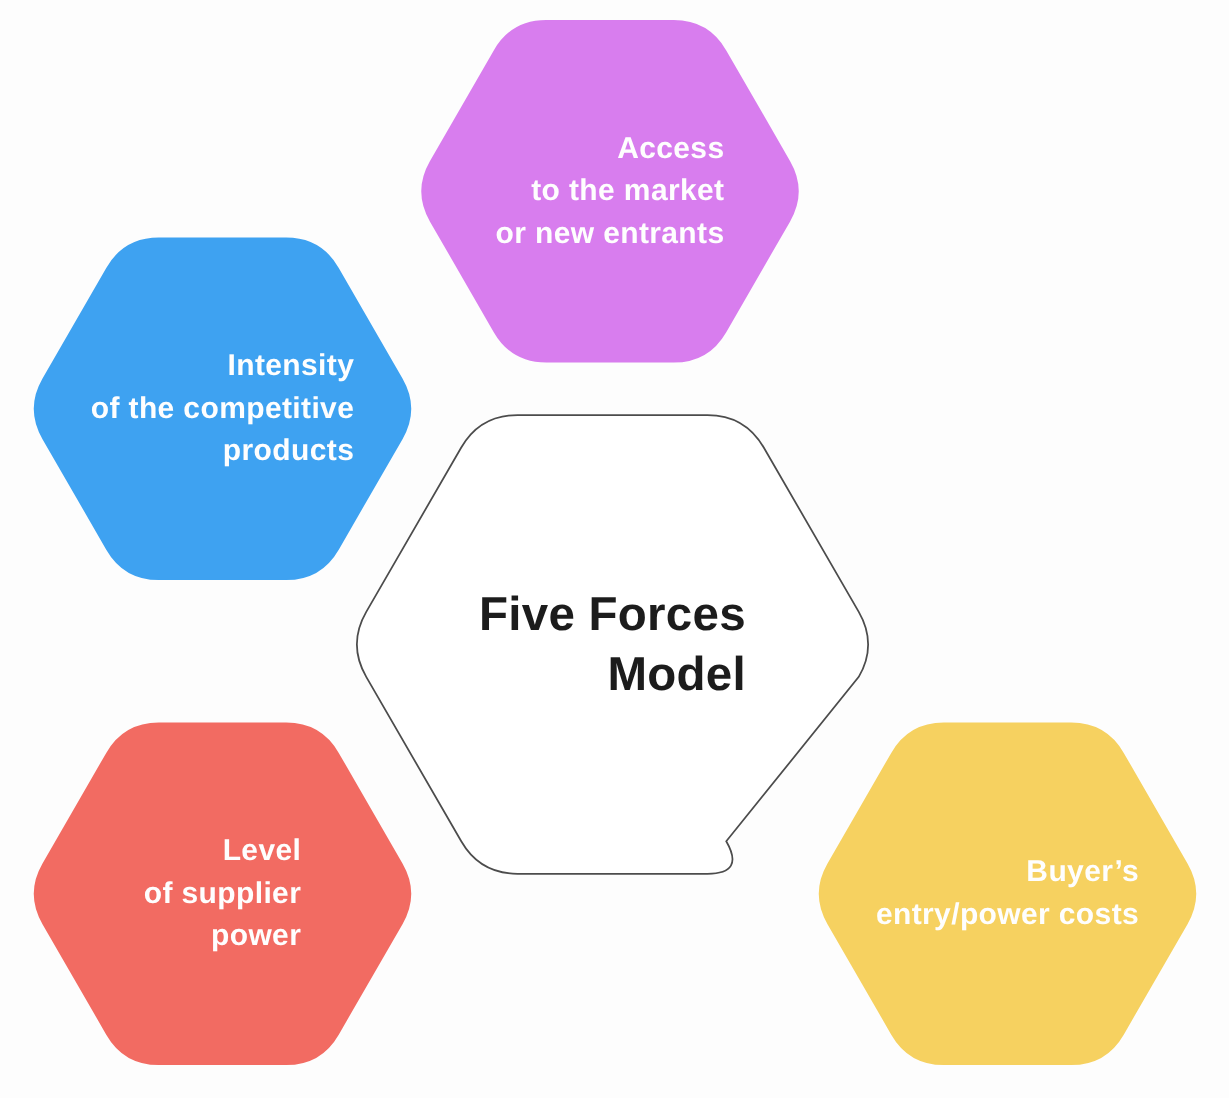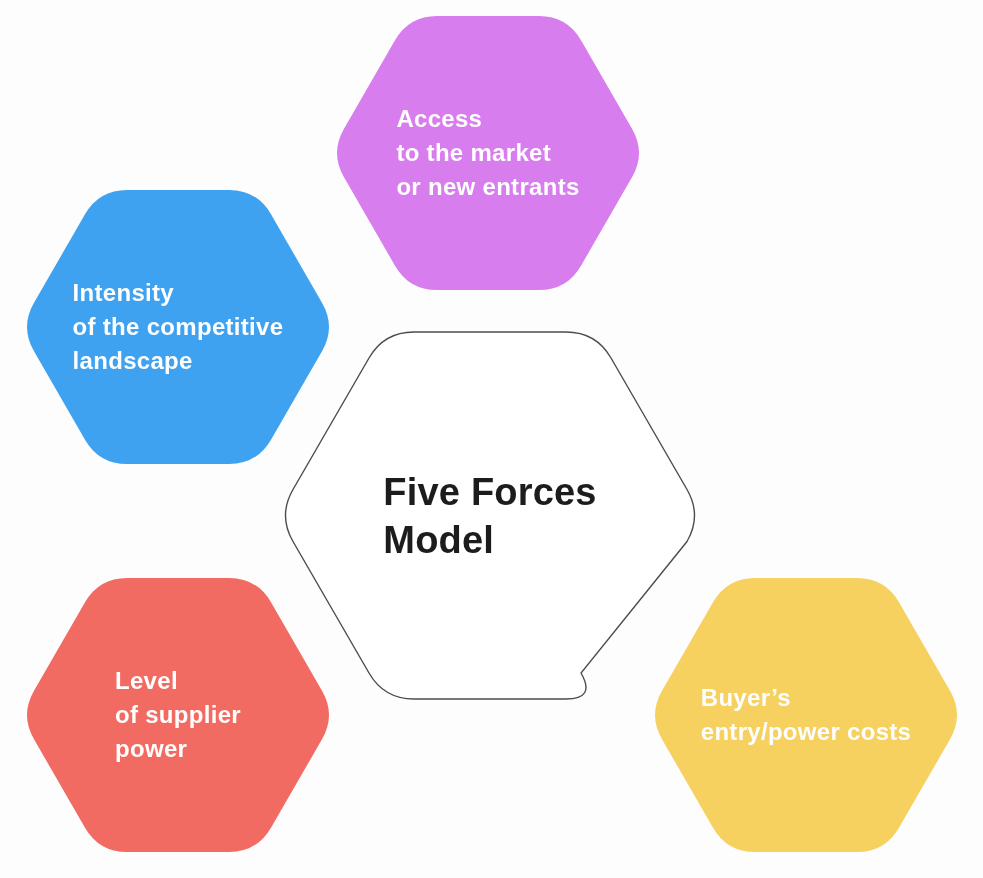--- a/index.html
+++ b/index.html
@@ -24,21 +24,21 @@
     top: 0;
     overflow: visible;
     display: block;
   }
   .hex-label {
     position: absolute;
     inset: 0;
     display: flex;
     align-items: center;
     justify-content: center;
-    text-align: left;
+    text-align: right;
     white-space: pre-line;
     color: #fefefe;
     font-size: 24px;
     line-height: 34px;
     font-weight: 600;
     letter-spacing: 0.3px;
     pointer-events: none;
   }
   .hex-outer { width: 316px; height: 274px; }
   .hex-center { width: 424px; height: 367px; left: 278px; top: 332px; }
@@ -68,21 +68,21 @@
 to the market
 or new entrants</div>
   </div>
 
   <div class="hex hex-outer pos-competitive">
     <svg width="316" height="274" viewBox="0 0 316 274">
       <path d="M302,161.3 Q316,137 302,112.7 L251,24.3 Q237,0 209,0 L107,0 Q79,0 65,24.3 L14,112.7 Q0,137 14,161.3 L65,249.7 Q79,274 107,274 L209,274 Q237,274 251,249.7 Z" fill="#3ea2f1"></path>
     </svg>
     <div class="hex-label">Intensity
 of the competitive
-landscape</div>
+products</div>
   </div>
 
 
   <div class="hex hex-outer pos-supplier">
     <svg width="316" height="274" viewBox="0 0 316 274">
       <path d="M302,161.3 Q316,137 302,112.7 L251,24.3 Q237,0 209,0 L107,0 Q79,0 65,24.3 L14,112.7 Q0,137 14,161.3 L65,249.7 Q79,274 107,274 L209,274 Q237,274 251,249.7 Z" fill="#f26b62"></path>
     </svg>
     <div class="hex-label">Level
 of supplier
 power</div>

